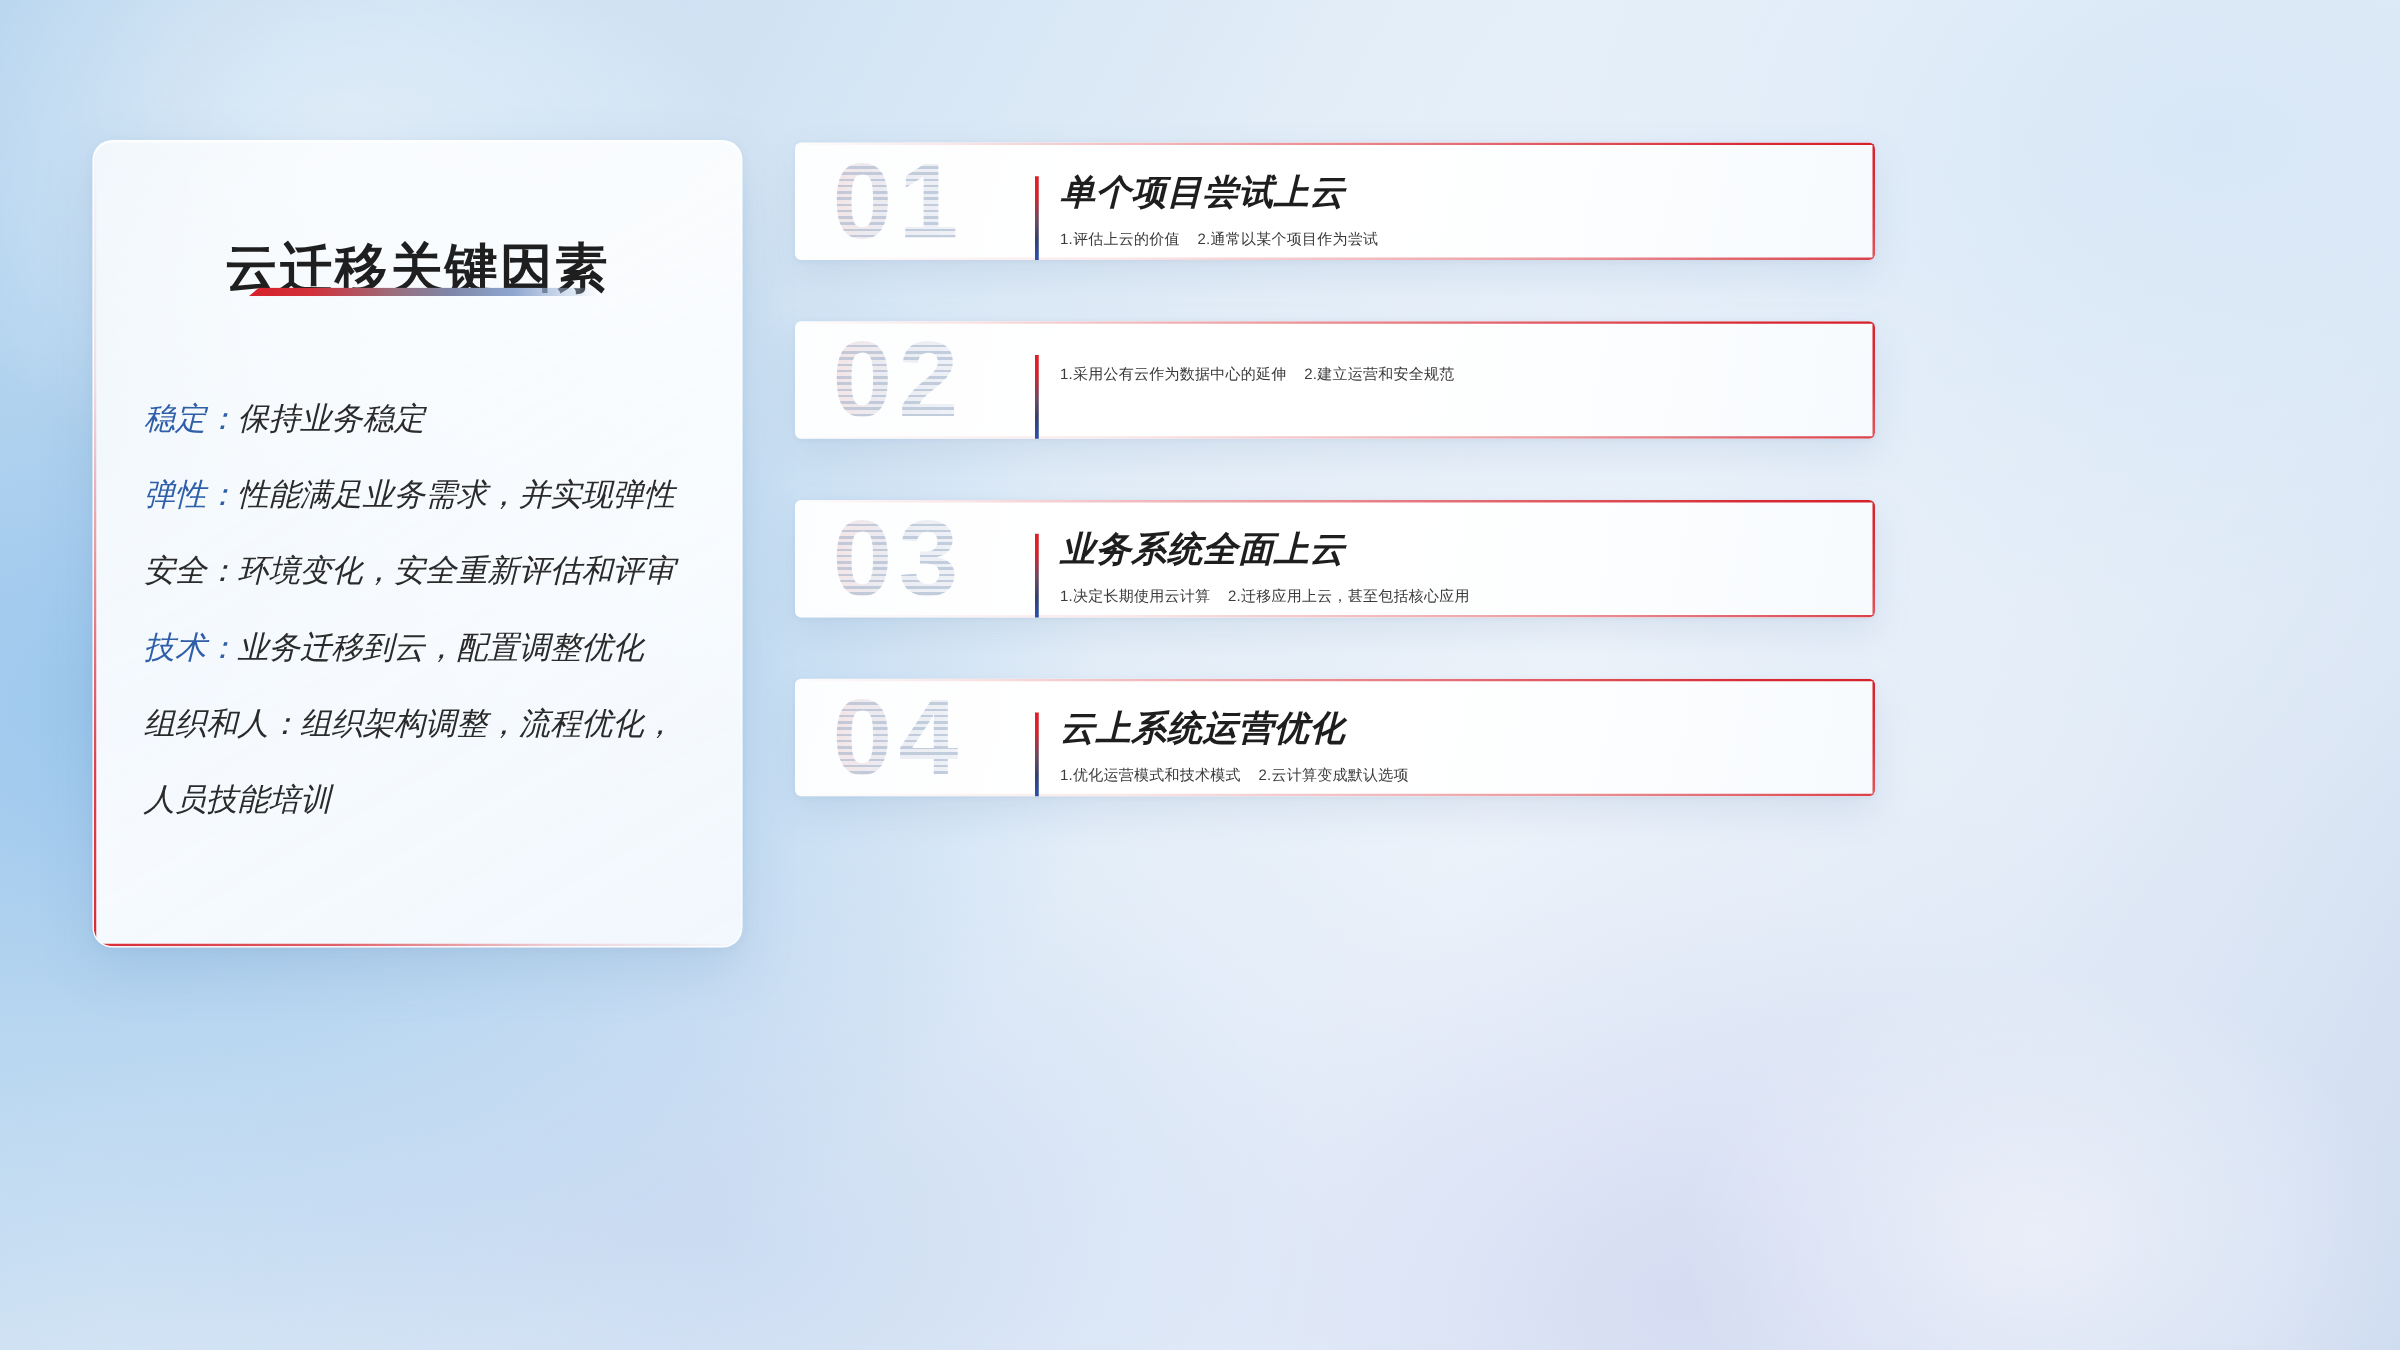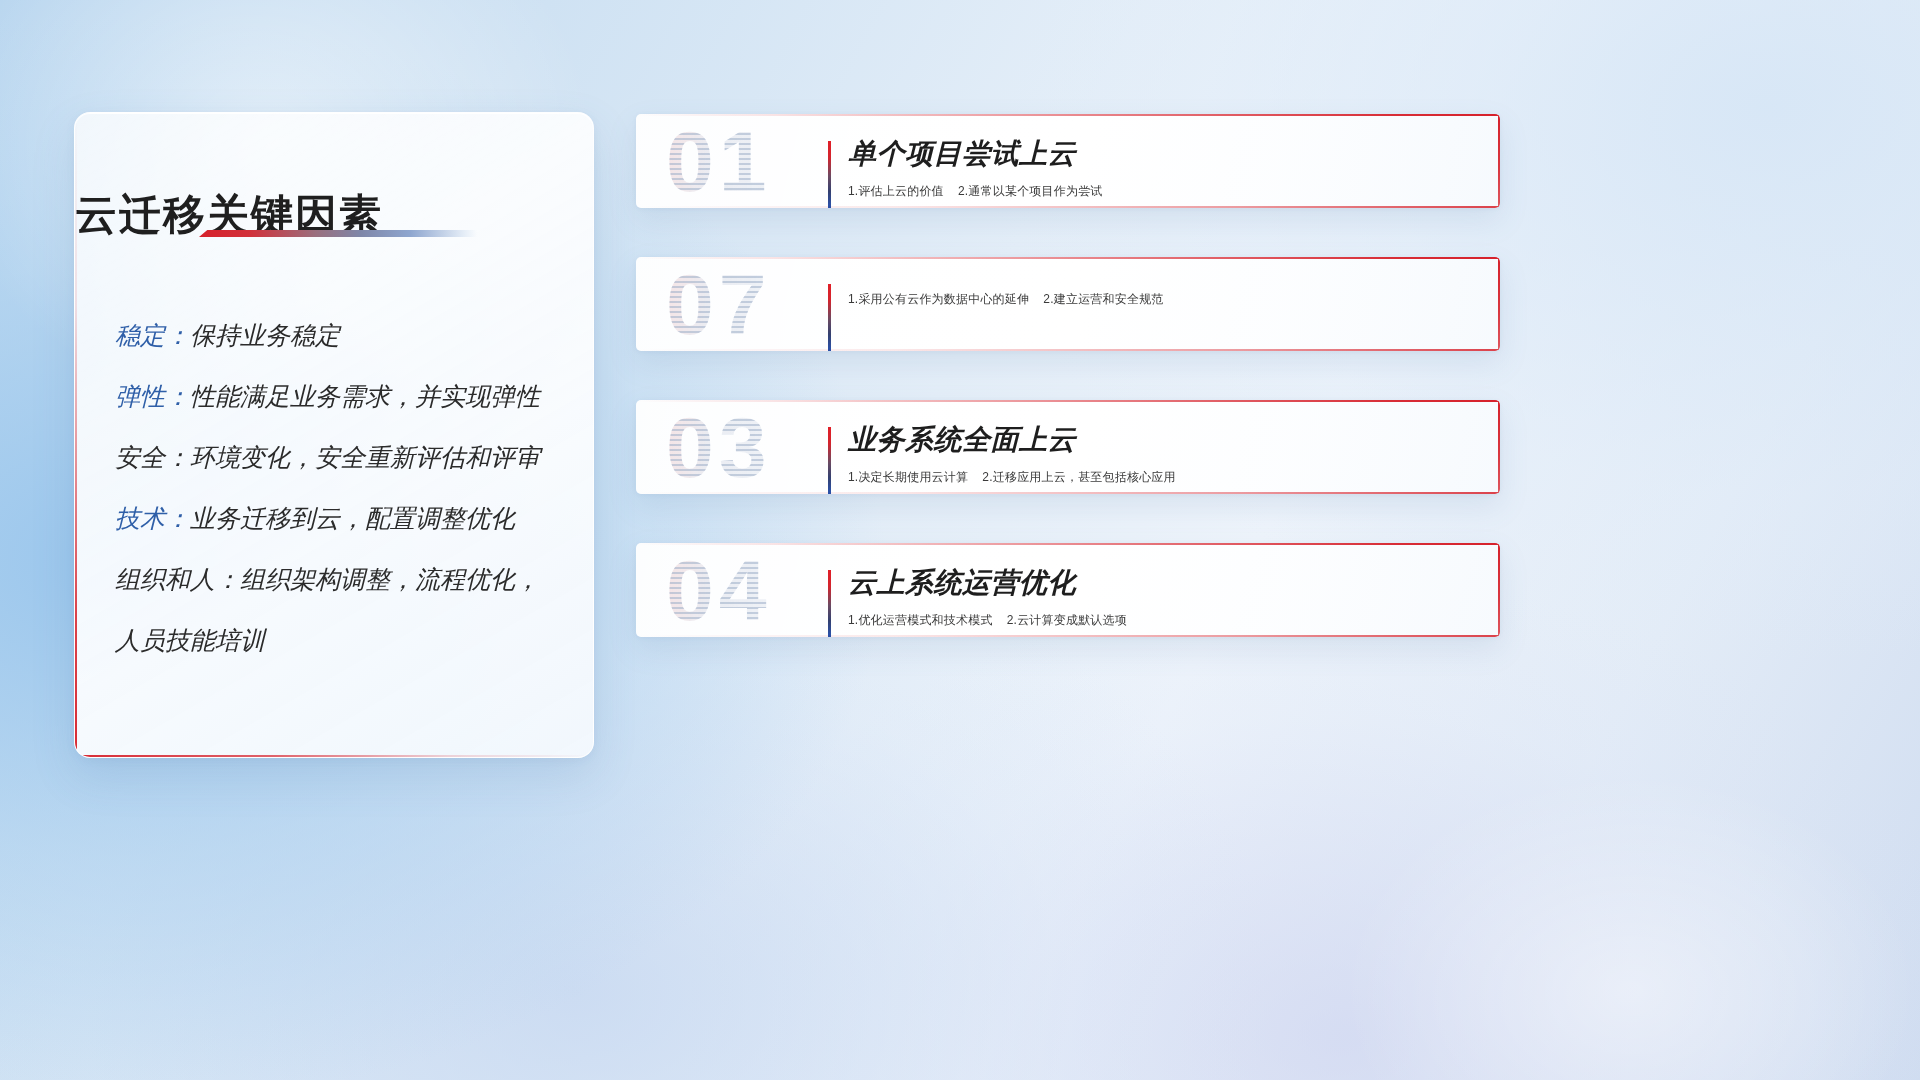--- a/index.html
+++ b/index.html
@@ -74,21 +74,21 @@
     bottom: 0;
     height: 2px;
     background: linear-gradient(90deg, rgba(214,33,43,0.95) 0%, rgba(214,33,43,0.7) 38%, rgba(214,33,43,0.18) 72%, rgba(214,33,43,0) 100%);
   }
 
   .panel-title {
     position: absolute;
     left: 0;
     right: 0;
     top: 46px;
-    text-align: left;
+    text-align: center;
     font-size: 42px;
     font-weight: bold;
     letter-spacing: 2px;
     color: #1f1f1f;
   }
 
   .title-underline {
     position: absolute;
     left: 124px;
     top: 117px;
@@ -268,21 +268,21 @@
       <div class="card-text">
         <div class="card-heading">单个项目尝试上云</div>
         <div class="card-sub">1.评估上云的价值    2.通常以某个项目作为尝试</div>
       </div>
     </article>
 
     <article class="stage-card">
       <div class="hair-top"></div>
       <div class="hair-right"></div>
       <div class="hair-bottom"></div>
-      <div class="ghost-number">07</div>
+      <div class="ghost-number">02</div>
       <div class="divider-bar"></div>
       <div class="card-text">
         <div class="card-sub">1.采用公有云作为数据中心的延伸    2.建立运营和安全规范</div>
       </div>
     </article>
 
     <article class="stage-card">
       <div class="hair-top"></div>
       <div class="hair-right"></div>
       <div class="hair-bottom"></div>

